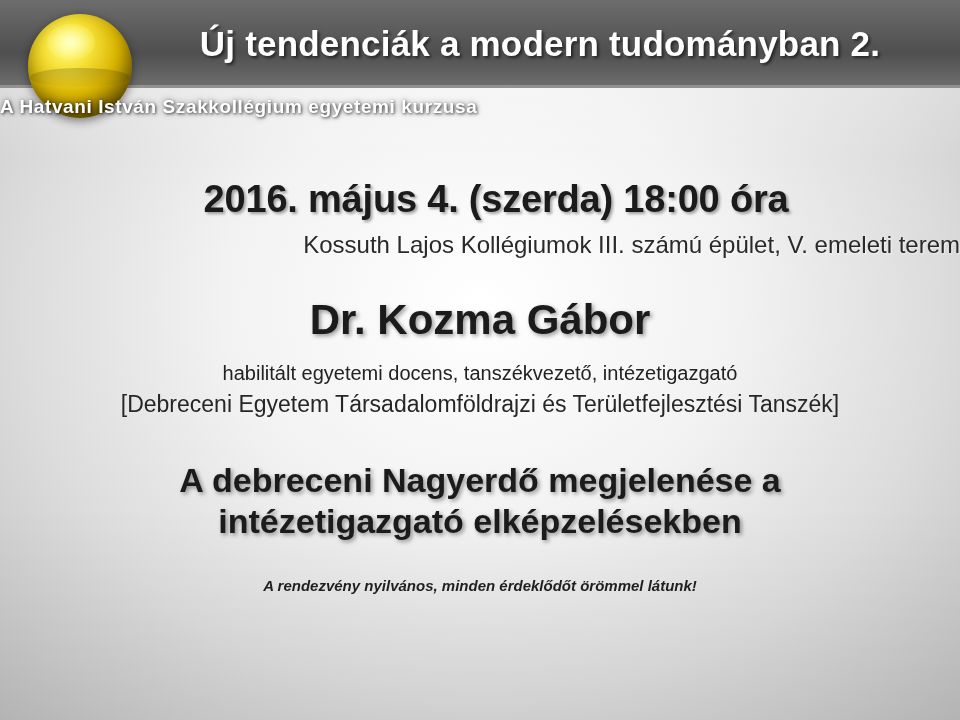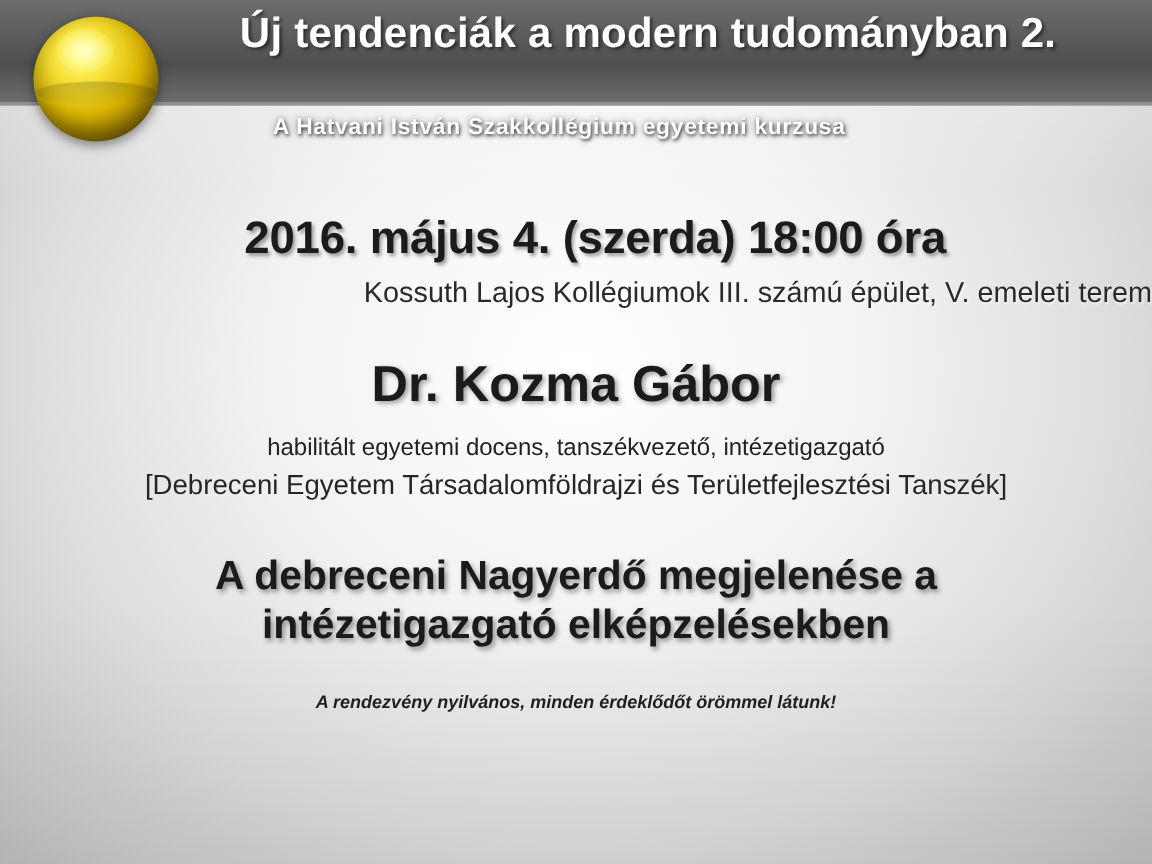--- a/index.html
+++ b/index.html
@@ -42,40 +42,40 @@
   .header-band::after {
     content: "";
     position: absolute;
     left: 0; right: 0; bottom: 0;
     height: 3px;
     background: rgba(255,255,255,0.25);
   }
 
   .header-title {
     position: absolute;
-    top: 8px;
+    top: 24px;
     left: 140px;
     width: 800px;
     text-align: center;
     color: #ffffff;
     font-size: 35px;
     font-weight: bold;
     letter-spacing: 0.2px;
     text-shadow: 2px 2px 3px rgba(0,0,0,0.55);
     white-space: nowrap;
   }
 
   .subtitle {
     position: absolute;
     top: 96px;
     left: 0;
     width: 960px;
     padding-right: 28px;
     box-sizing: border-box;
-    text-align: center;
+    text-align: left;
     color: #ffffff;
     font-size: 19px;
     font-weight: bold;
     letter-spacing: 0.6px;
     text-shadow: 1px 1px 3px rgba(0,0,0,0.65), 0 0 6px rgba(0,0,0,0.45);
   }
 
   
   .logo {
     position: absolute;

